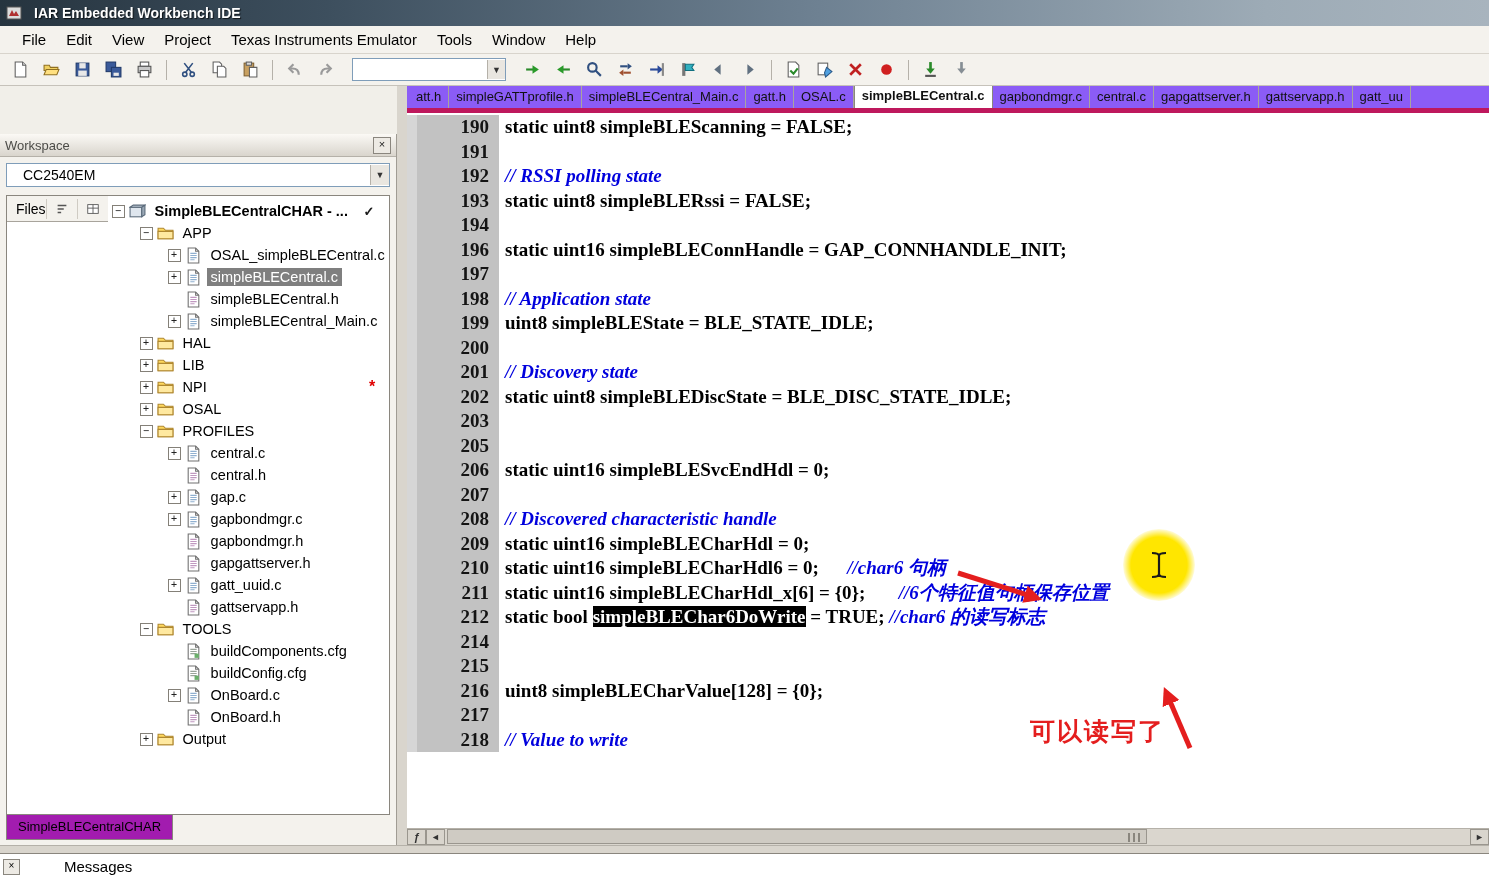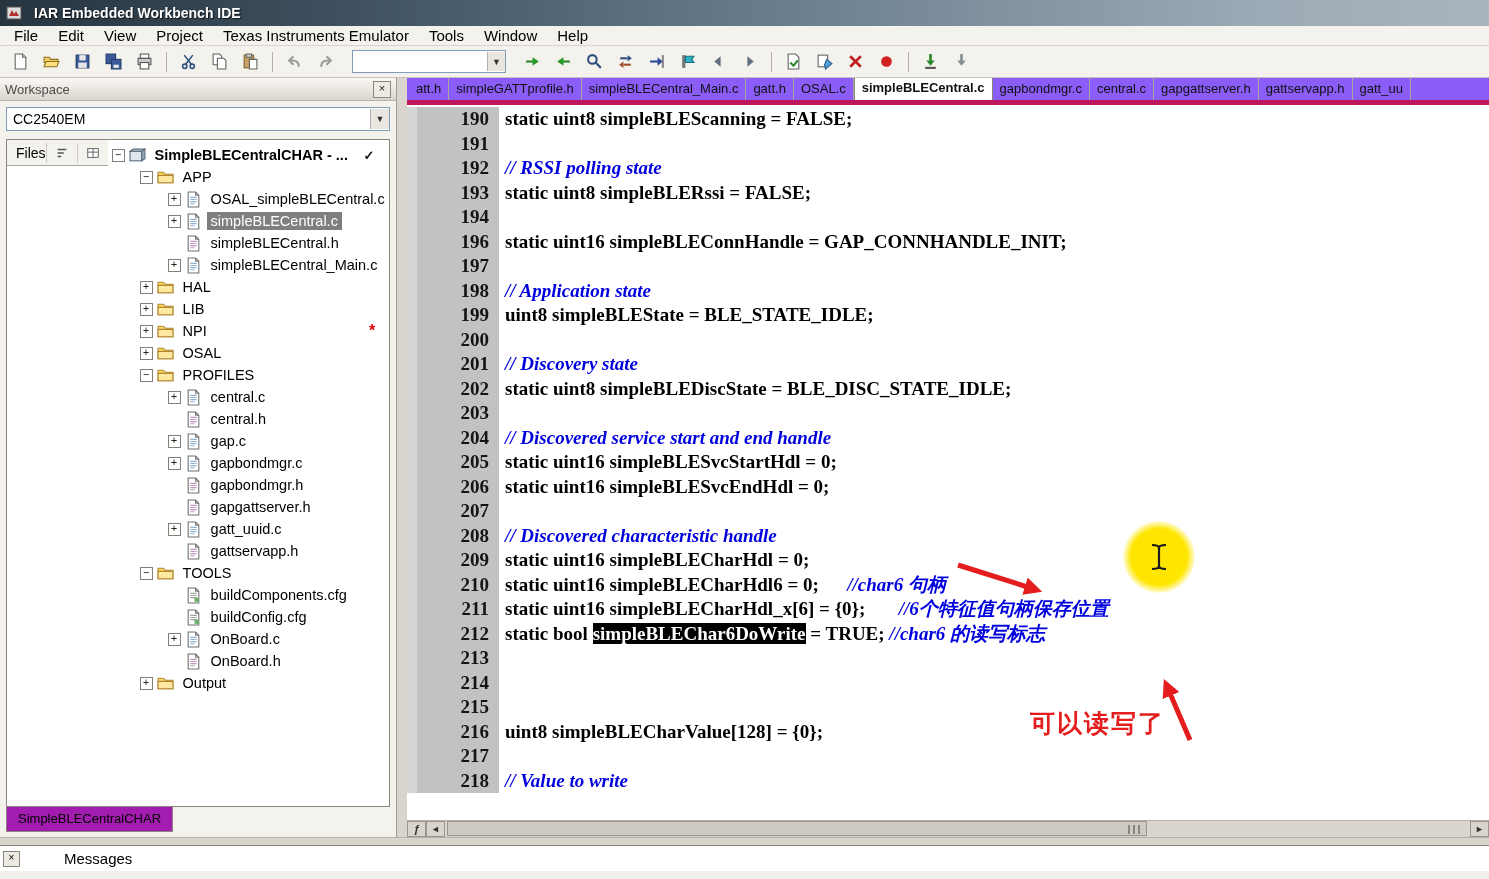--- a/index.html
+++ b/index.html
@@ -6,40 +6,40 @@
   body{width:1489px;height:879px;overflow:hidden;background:#9aa5ae;font-family:"Liberation Sans",sans-serif;}
   .app{position:relative;width:1489px;height:879px;background:#f1efe9;overflow:hidden;}
 
   
   .titlebar{height:26px;display:flex;align-items:center;gap:12px;padding-left:6px;box-sizing:border-box;
     background:linear-gradient(90deg,#26343f 0%,#3d4f5e 22%,#6e8192 55%,#9dabb6 85%,#a8b4be 100%);
     color:#fff;font-size:14px;font-weight:bold;text-shadow:1px 1px 1px rgba(0,0,0,.7);}
   .app-icon svg{display:block}
 
   
-  .menubar{height:20px;display:flex;align-items:center;background:#f4f2ed;border-bottom:1px solid #d8d4cc;font-size:15px;color:#000;padding-left:4px;box-sizing:border-box;}
+  .menubar{height:28px;display:flex;align-items:center;background:#f4f2ed;border-bottom:1px solid #d8d4cc;font-size:15px;color:#000;padding-left:12px;box-sizing:border-box;}
   .menu-item{padding:4px 10px;cursor:default;}
 
   
   .toolbar{height:32px;display:flex;align-items:center;background:#f4f2ed;border-bottom:1px solid #c6c2ba;padding-left:6px;gap:2px;box-sizing:border-box;}
   .tb-btn{width:27px;height:24px;display:flex;align-items:center;justify-content:center;border:1px solid transparent;}
   .tb-ico svg{display:block}
   .tb-sep{width:1px;height:20px;background:#b5b1a9;margin:0 5px;}
   .tb-combo{width:152px;height:21px;background:#fff;border:1px solid #7f9db9;margin:0 10px;display:flex;align-items:center;justify-content:space-between;font-size:13px;}
   .tb-combo .arrow{width:17px;height:19px;background:#e9e6e0;border-left:1px solid #b5b1a9;font-size:9px;display:flex;align-items:center;justify-content:center;color:#333;}
 
   
   .main{display:flex;height:759px;}
 
   
-  .workspace{width:397px;flex:none;display:flex;flex-direction:column;background:#f4f2ed;border-right:1px solid #a09c94;box-sizing:border-box;}
+  .workspace{width:397px;flex:none;display:flex;flex-direction:column;background:#f4f2ed;border-right:1px solid #a09c94;box-sizing:border-box;margin-top:48px;}
   .ws-header{height:22px;flex:none;display:flex;align-items:center;background:linear-gradient(180deg,#fbf9f5,#d9d5cd);border-bottom:1px solid #b5b1a9;font-size:13px;color:#4c4c48;padding:0 5px;}
   .ws-header .title{flex:1}
   .ws-close{width:16px;height:15px;border:1px solid #8a867e;background:#edeae4;font-size:11px;line-height:13px;text-align:center;color:#222;}
-  .ws-combo{margin:6px 6px 8px 6px;height:22px;flex:none;background:#fff;border:1px solid #7f9db9;display:flex;align-items:center;justify-content:space-between;font-size:14px;padding-left:6px;}
+  .ws-combo{margin:6px 6px 8px 6px;height:22px;flex:none;background:#fff;border:1px solid #7f9db9;display:flex;align-items:center;justify-content:space-between;font-size:14px;padding-left:16px;}
   .ws-combo .arrow{width:18px;height:20px;background:#e9e6e0;border-left:1px solid #b5b1a9;font-size:9px;display:flex;align-items:center;justify-content:center;color:#333;}
   .files-view{flex:1;margin:0 6px;border:1px solid #8a867e;background:#fff;display:flex;overflow:hidden;}
   .files-header{height:25px;flex:none;background:#f4f2ed;border-bottom:1px solid #a8a49c;display:flex;align-items:center;font-size:14px;padding-left:9px;color:#000;}
   .files-header .fill{flex:1}
   .col-btn{width:30px;height:20px;display:flex;align-items:center;justify-content:center;border-left:1px solid #cfcbc3;}
   .tree{flex:1;overflow:hidden;padding-top:4px;background:#fff;}
   .t-row{height:22px;display:flex;align-items:center;font-size:14.5px;white-space:nowrap;color:#000;}
   .t-ind{flex:none;}
   .t-box{width:11px;height:11px;flex:none;border:1px solid #848078;background:#fff;font-size:10px;line-height:9px;text-align:center;margin-right:4px;font-family:"DejaVu Sans Mono",monospace;color:#222;}
   .t-boxsp{width:17px;flex:none;}
@@ -809,27 +809,21 @@
               <span class="c-gut">202</span>
               <span class="c-text"><span class="seg-k">static</span><span class="seg-p"> uint8 simpleBLEDiscState = BLE_DISC_STATE_IDLE;</span></span>
             </div>
             <div class="c-row">
               <span class="c-margin"></span>
               <span class="c-gut">203</span>
               <span class="c-text"></span>
             </div>
             <div class="c-row">
               <span class="c-margin"></span>
-              <span class="c-gut">204</span>
-              <span class="c-text"><span class="seg-c">// Discovered service start and end handle</span></span>
-            </div>
-            <div class="c-row">
-              <span class="c-margin"></span>
               <span class="c-gut">205</span>
-              <span class="c-text"><span class="seg-k">static</span><span class="seg-p"> uint16 simpleBLESvcStartHdl = 0;</span></span>
             </div>
             <div class="c-row">
               <span class="c-margin"></span>
               <span class="c-gut">206</span>
               <span class="c-text"><span class="seg-k">static</span><span class="seg-p"> uint16 simpleBLESvcEndHdl = 0;</span></span>
             </div>
             <div class="c-row">
               <span class="c-margin"></span>
               <span class="c-gut">207</span>
               <span class="c-text"></span>
@@ -851,25 +845,20 @@
             </div>
             <div class="c-row">
               <span class="c-margin"></span>
               <span class="c-gut">211</span>
               <span class="c-text"><span class="seg-k">static</span><span class="seg-p"> uint16 simpleBLECharHdl_x[6] = {0};       </span><span class="seg-c">//6个特征值句柄保存位置</span></span>
             </div>
             <div class="c-row">
               <span class="c-margin"></span>
               <span class="c-gut">212</span>
               <span class="c-text"><span class="seg-k">static</span><span class="seg-p"> </span><span class="seg-k">bool</span><span class="seg-p"> </span><span class="seg-s">simpleBLEChar6DoWrite</span><span class="seg-p"> = TRUE; </span><span class="seg-c">//char6 的读写标志</span></span>
-            </div>
-            <div class="c-row">
-              <span class="c-margin"></span>
-              <span class="c-gut">213</span>
-              <span class="c-text"></span>
             </div>
             <div class="c-row">
               <span class="c-margin"></span>
               <span class="c-gut">214</span>
               <span class="c-text"></span>
             </div>
             <div class="c-row">
               <span class="c-margin"></span>
               <span class="c-gut">215</span>
               <span class="c-text"></span>

